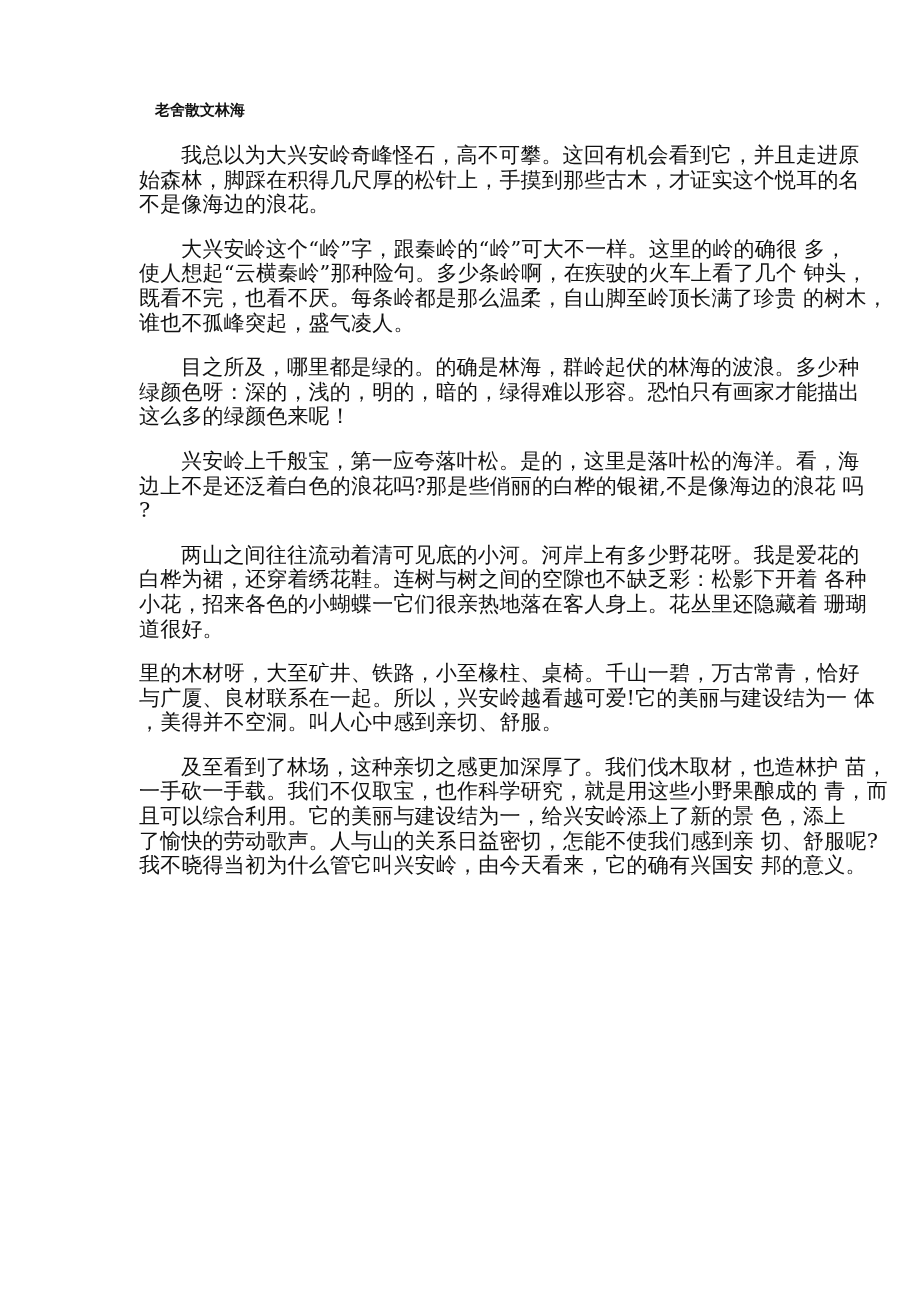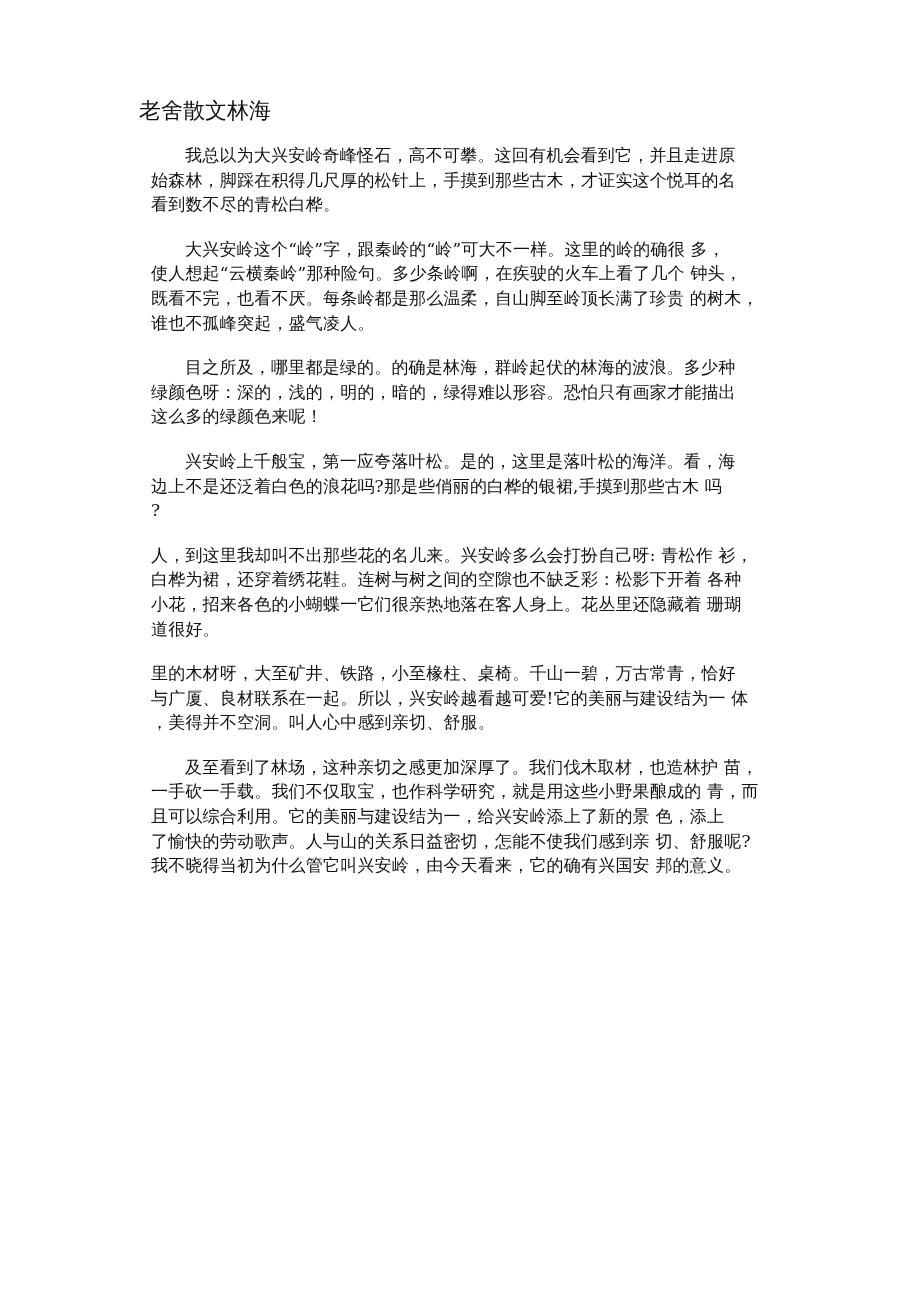--- a/index.html
+++ b/index.html
@@ -15,70 +15,70 @@
       font-family: "DejaVu Serif", "Liberation Serif", serif;
       color: #111111;
     }
     .page {
       position: absolute;
       left: 139px;
       top: 98px;
       width: 648px;
     }
     .doc-title {
-      font-size: 22px;
+      font-size: 15px;
       line-height: 25px;
-      margin: 0 0 20px 0;
-      font-weight: normal;
+      margin: 0 0 20px 16px;
+      font-weight: bold;
     }
     .para {
-      font-size: 17px;
+      font-size: 21px;
       line-height: 24.6px;
-      margin: 0 0 20px 12px;
+      margin: 0 0 20px 0;
       text-indent: 2em;
       text-align: justify;
       word-break: break-all;
       letter-spacing: 0.2px;
     }
     .para .line { display: block; text-indent: 0; white-space: nowrap; }
     .para .line.first { padding-left: 2em; }
   </style>
 </head>
 <body>
 
 <div class="page">
   <div class="doc-title">老舍散文林海</div>
 
   <div class="para">
     <span class="line first">我总以为大兴安岭奇峰怪石，高不可攀。这回有机会看到它，并且走进原</span>
     <span class="line">始森林，脚踩在积得几尺厚的松针上，手摸到那些古木，才证实这个悦耳的名</span>
-    <span class="line">看到数不尽的青松白桦。</span>
+    <span class="line">不是像海边的浪花。</span>
   </div>
 
   <div class="para">
     <span class="line first">大兴安岭这个“岭”字，跟秦岭的“岭”可大不一样。这里的岭的确很 多，</span>
     <span class="line">使人想起“云横秦岭”那种险句。多少条岭啊，在疾驶的火车上看了几个 钟头，</span>
     <span class="line">既看不完，也看不厌。每条岭都是那么温柔，自山脚至岭顶长满了珍贵 的树木，</span>
     <span class="line">谁也不孤峰突起，盛气凌人。</span>
   </div>
 
   <div class="para">
     <span class="line first">目之所及，哪里都是绿的。的确是林海，群岭起伏的林海的波浪。多少种</span>
     <span class="line">绿颜色呀：深的，浅的，明的，暗的，绿得难以形容。恐怕只有画家才能描出</span>
     <span class="line">这么多的绿颜色来呢！</span>
   </div>
 
   <div class="para">
     <span class="line first">兴安岭上千般宝，第一应夸落叶松。是的，这里是落叶松的海洋。看，海</span>
-    <span class="line">边上不是还泛着白色的浪花吗?那是些俏丽的白桦的银裙,手摸到那些古木 吗</span>
+    <span class="line">边上不是还泛着白色的浪花吗?那是些俏丽的白桦的银裙,不是像海边的浪花 吗</span>
     <span class="line">?</span>
   </div>
 
   <div class="para">
-    <span class="line">人，到这里我却叫不出那些花的名儿来。兴安岭多么会打扮自己呀: 青松作 衫，</span>
+    <span class="line first">两山之间往往流动着清可见底的小河。河岸上有多少野花呀。我是爱花的</span>
     <span class="line">白桦为裙，还穿着绣花鞋。连树与树之间的空隙也不缺乏彩：松影下开着 各种</span>
     <span class="line">小花，招来各色的小蝴蝶一它们很亲热地落在客人身上。花丛里还隐藏着 珊瑚</span>
     <span class="line">道很好。</span>
   </div>
 
   <div class="para">
     <span class="line">里的木材呀，大至矿井、铁路，小至椽柱、桌椅。千山一碧，万古常青，恰好</span>
     <span class="line">与广厦、良材联系在一起。所以，兴安岭越看越可爱!它的美丽与建设结为一 体</span>
     <span class="line">，美得并不空洞。叫人心中感到亲切、舒服。</span>
   </div>

